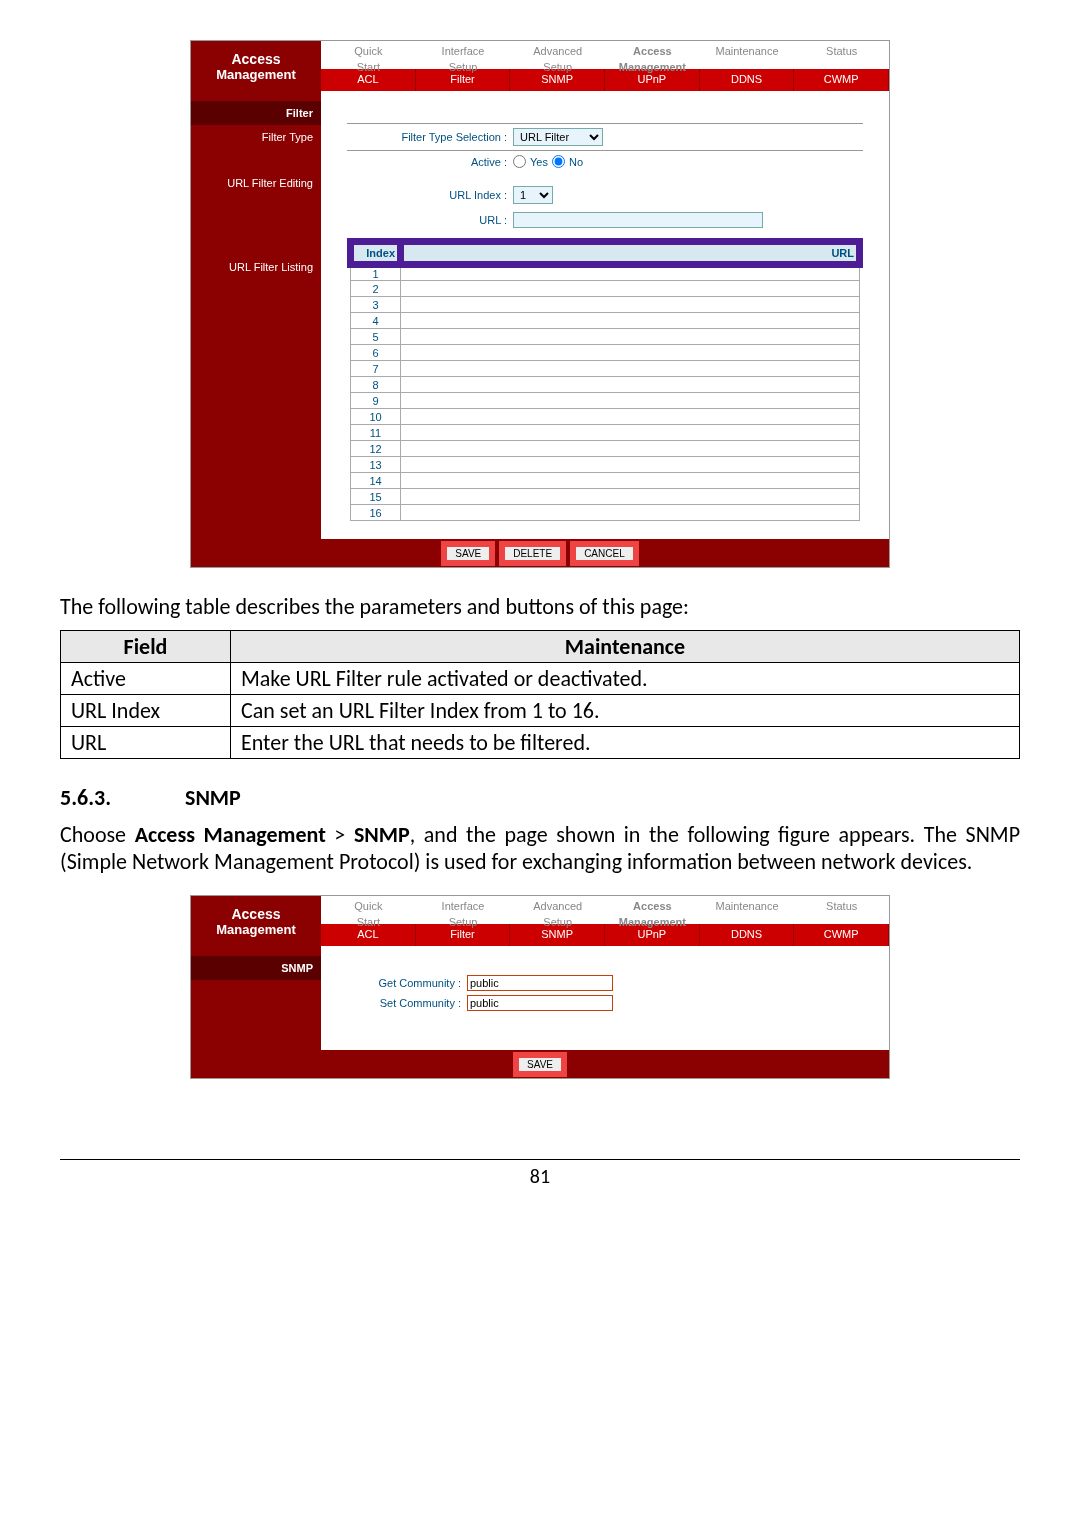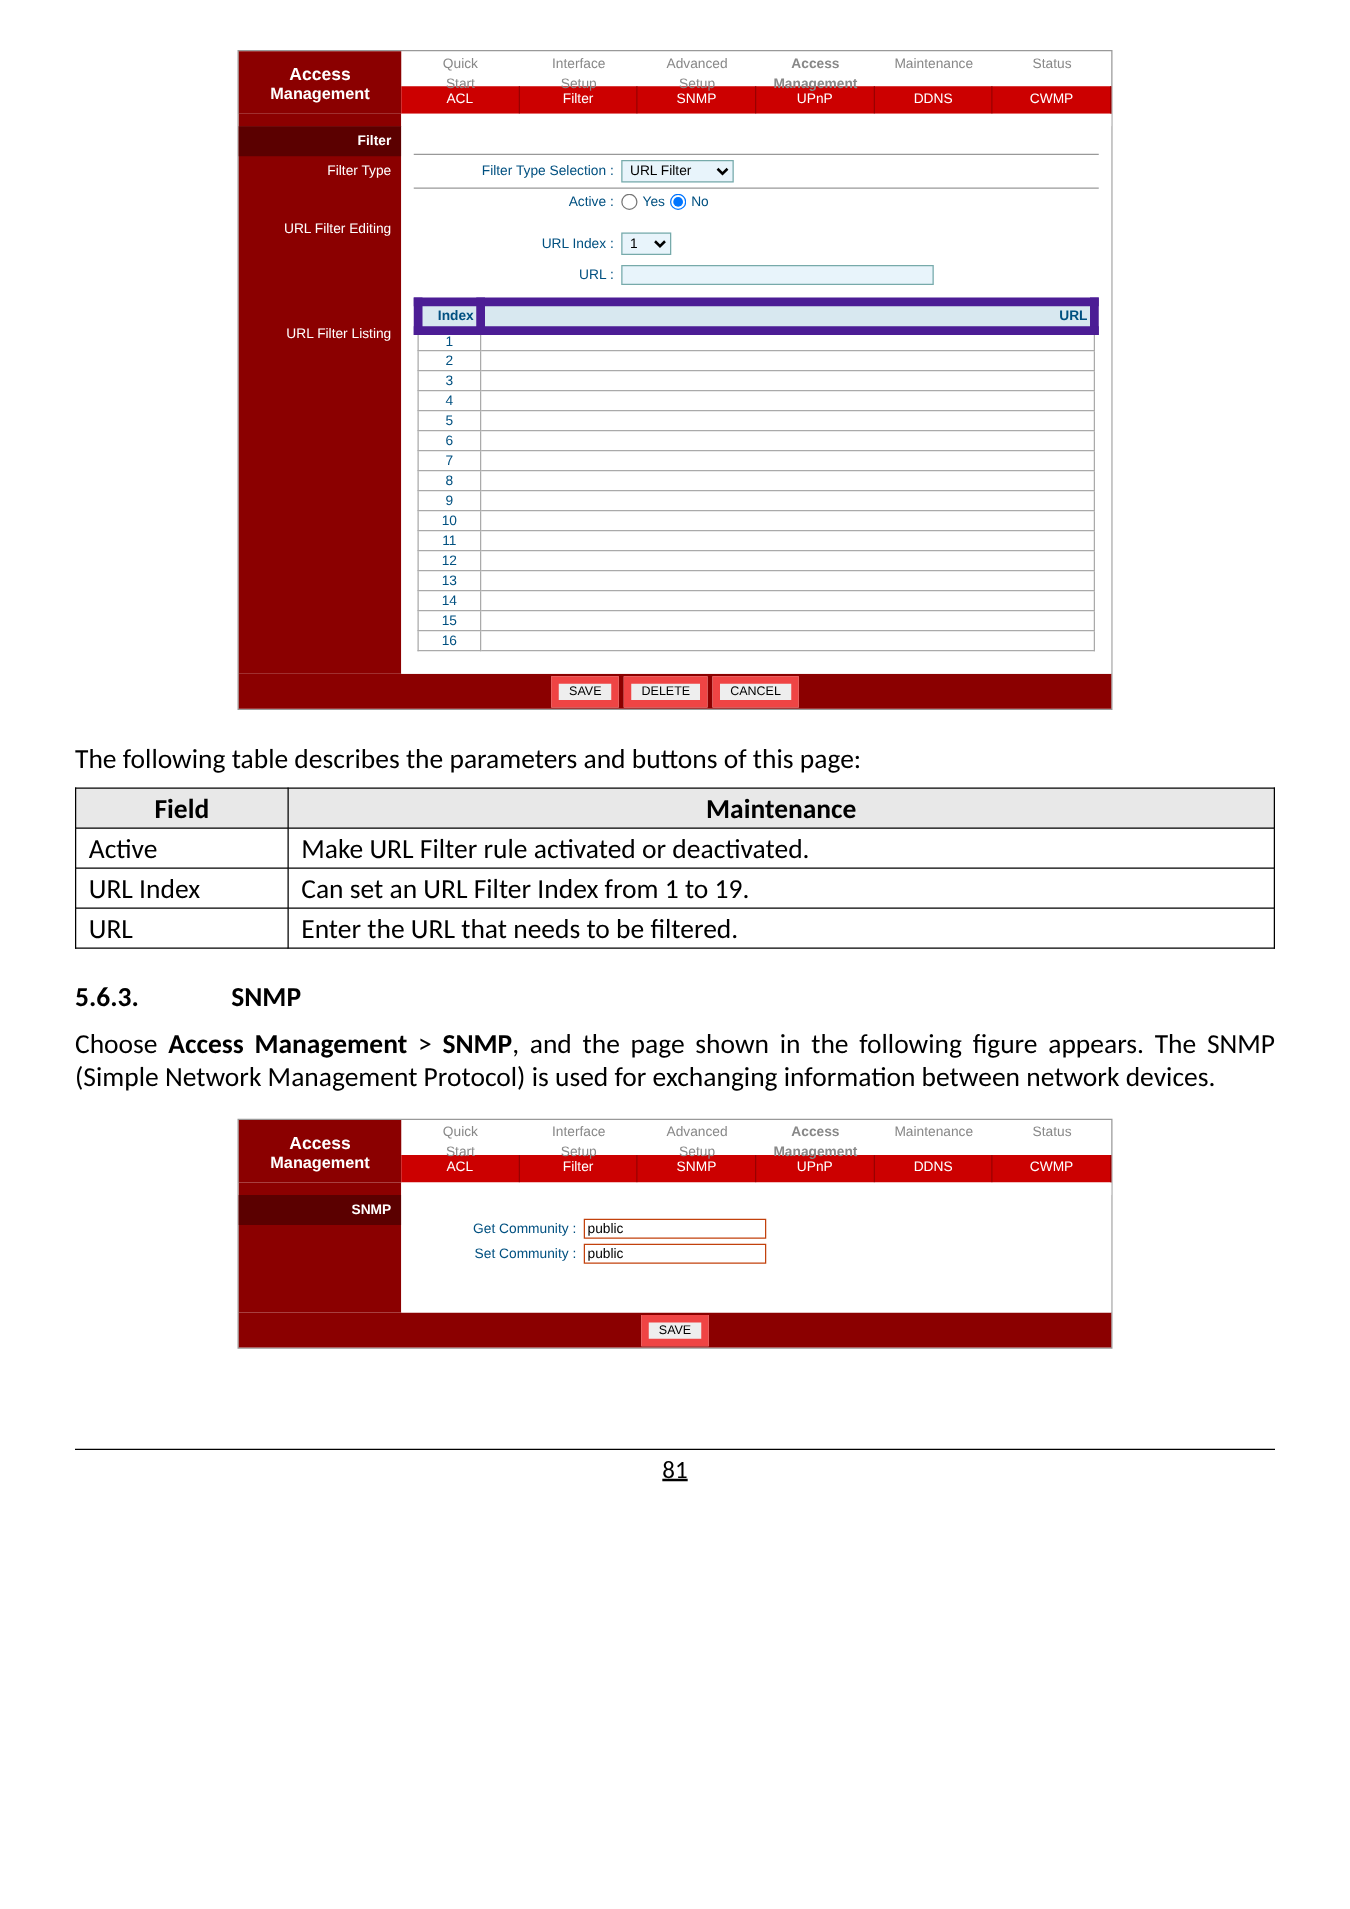--- a/index.html
+++ b/index.html
@@ -68,21 +68,21 @@
   .left-col {
     width: 130px;
     background: #8b0000;
     color: #fff;
   }
   .left-col .section { padding: 6px 8px; font-size: 11px; text-align: right; }
   .left-col .section.filter-head { background: #5b0000; font-weight: bold; }
   .right-col {
     flex: 1;
     background: #fff;
-    padding: 0 10px 10px;
+    padding: 0 26px 10px;
     color: #005080;
     font-size: 11px;
   }
   .form-group {
     padding: 4px 0 4px 40px;
     border-top: 1px solid #999;
     display: flex;
     align-items: center;
     gap: 6px;
   }
@@ -192,21 +192,20 @@
   .left-col2 .section.snmp-head { background: #5b0000; font-weight: bold; }
 
   .page-num {
     text-align: center;
     font-family: Calibri, Arial, sans-serif;
     font-size: 20px;
     margin-top: 80px;
     border-top: 1px solid #000;
     padding-top: 4px;
     width: 100%;
-    text-decoration: underline;
   }
 </style>
 </head>
 <body>
 
 <div class="screenshot">
   <div class="top-row">
     <div class="side-label">
       <div class="l1">Access</div>
       <div class="l2">Management</div>
@@ -377,21 +376,21 @@
       <th>Maintenance</th>
     </tr>
   </thead>
   <tbody id="param-rows">
       <tr>
         <td class="field">Active</td>
         <td>Make URL Filter rule activated or deactivated.</td>
       </tr>
       <tr>
         <td class="field">URL Index</td>
-        <td>Can set an URL Filter Index from 1 to 19.</td>
+        <td>Can set an URL Filter Index from 1 to 16.</td>
       </tr>
       <tr>
         <td class="field">URL</td>
         <td>Enter the URL that needs to be filtered.</td>
       </tr>
     </tbody>
 </table>
 
 <h3 class="section-head">
   <span class="num">5.6.3.</span>

